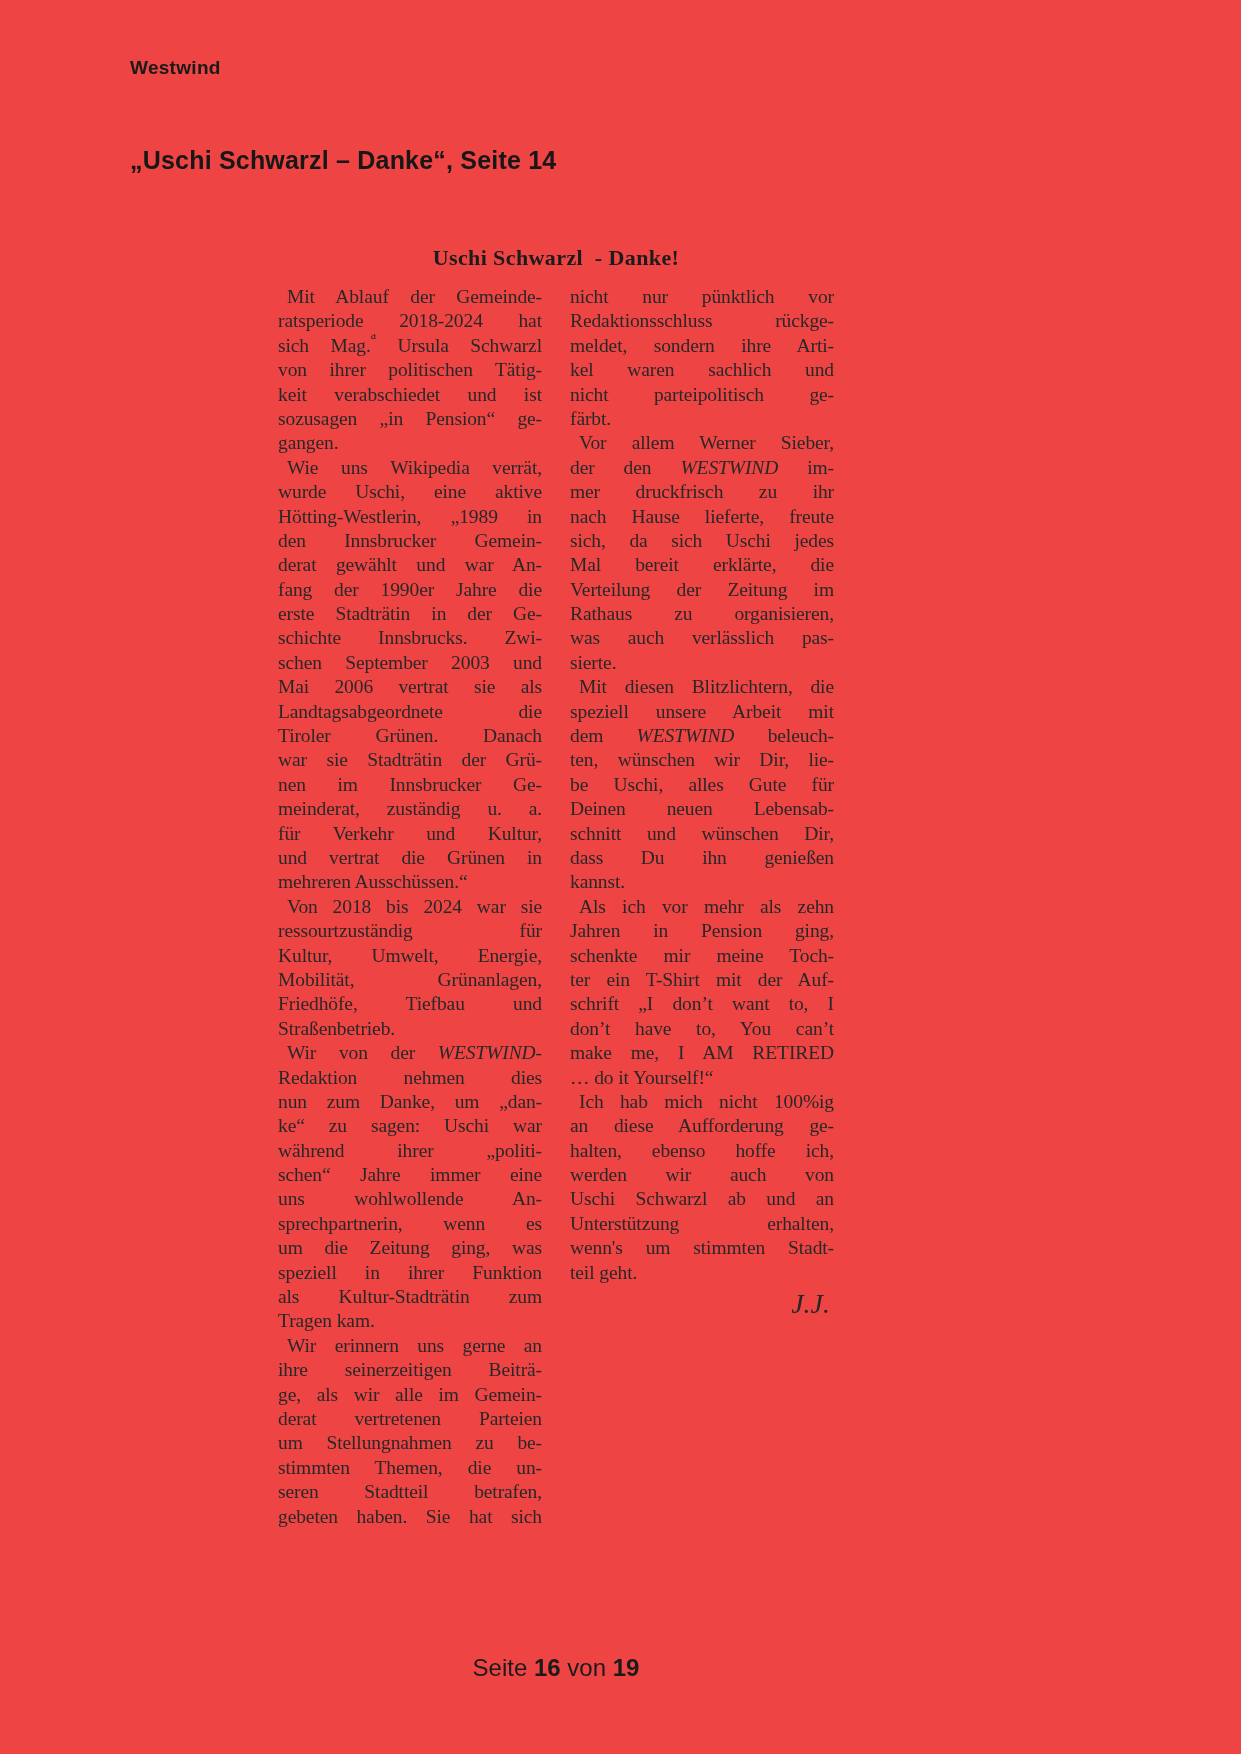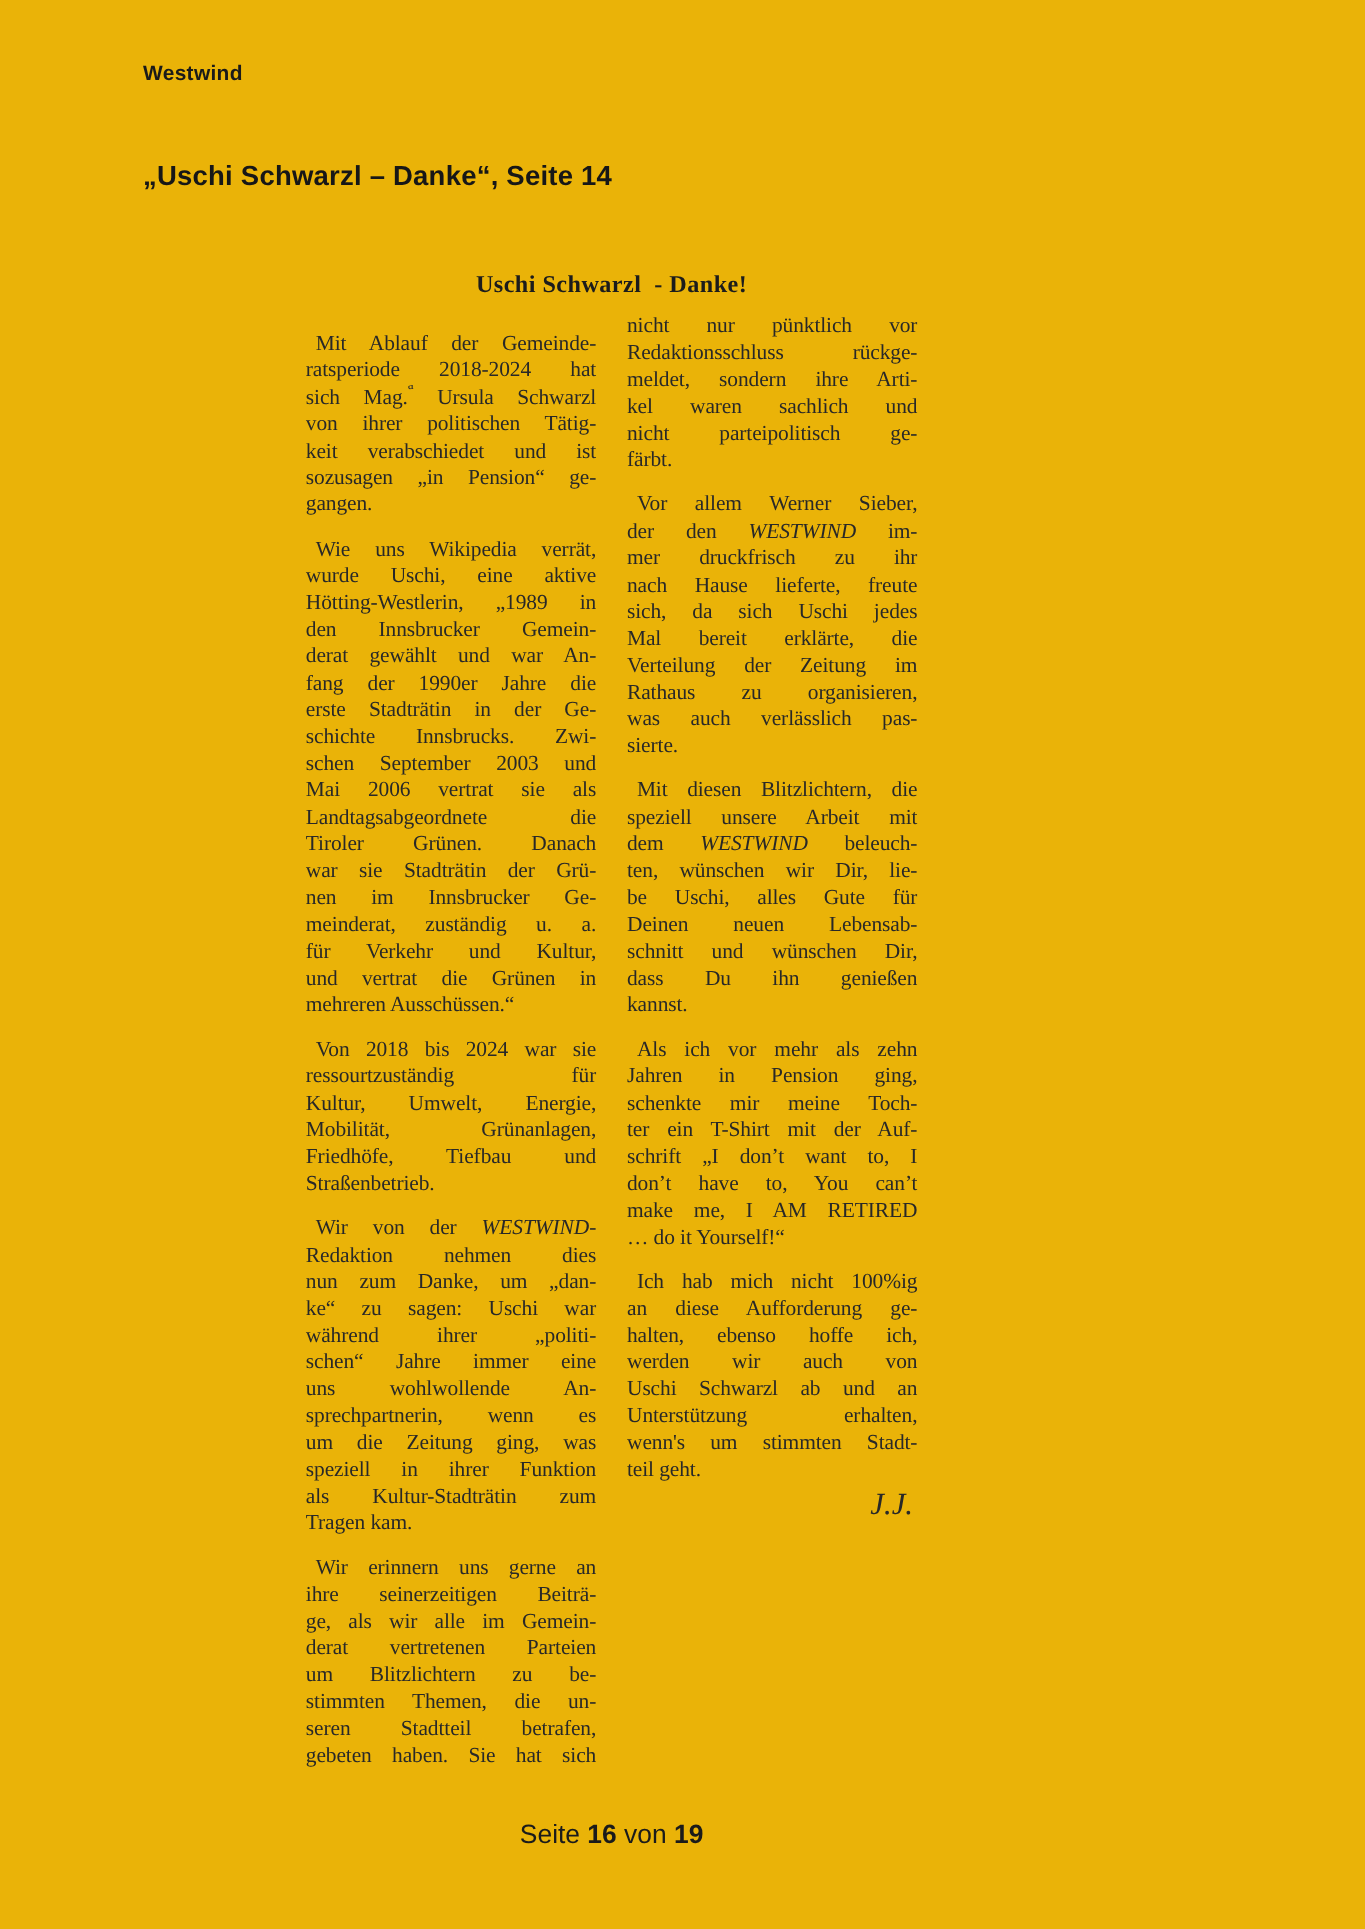--- a/index.html
+++ b/index.html
@@ -1,18 +1,18 @@
 <!DOCTYPE html>
 <html><head>
 <meta charset="utf-8">
 <style>
   html,body { margin:0; padding:0; background:#e8e8e8; }
   .page {
     position:relative; width:1241px; height:1754px; margin:0 auto;
-    background:#eab308; overflow:hidden;
+    background:#ef4444; overflow:hidden;
     font-family:"Liberation Serif", serif;
   }
   .masthead {
     position:absolute; left:130px; top:57px;
     font-family:"Liberation Sans", sans-serif; font-weight:bold;
     font-size:19px; color:#1a1a1a; letter-spacing:0.3px;
   }
   .headline-ref {
     position:absolute; left:130px; top:146px;
     font-family:"Liberation Sans", sans-serif; font-weight:bold;
@@ -24,21 +24,21 @@
     font-size:22px; font-weight:bold; color:#1c1c1c; letter-spacing:0.4px;
   }
   .columns { display:flex; gap:28px; }
   .col { width:264px; }
   .line {
     font-size:19.5px; line-height:24.4px; height:24.4px; overflow:hidden;
     color:#282828; text-align:justify; text-align-last:justify;
     letter-spacing:-0.1px;
   }
   .line.end { text-align-last:left; }
-  .line.indent { text-indent:9px;margin-top:16px; }
+  .line.indent { text-indent:9px; }
   .line em { font-style:italic; }
   .line sup { font-size:0.62em; position:relative; top:-0.45em; line-height:0; }
   .signature {
     text-align:right; font-style:italic; font-size:28px;
     color:#282828; margin-top:3px; padding-right:4px;
   }
   .footer {
     position:absolute; left:278px; top:1654px; width:556px; text-align:center;
     font-family:"Liberation Sans", sans-serif; font-size:24px; color:#1b1b1b;
   }
@@ -98,21 +98,21 @@
           <div class="line">uns wohlwollende An-</div>
           <div class="line">sprechpartnerin, wenn es</div>
           <div class="line">um die Zeitung ging, was</div>
           <div class="line">speziell in ihrer Funktion</div>
           <div class="line">als Kultur-Stadträtin zum</div>
           <div class="line end">Tragen kam.</div>
           <div class="line indent">Wir erinnern uns gerne an</div>
           <div class="line">ihre seinerzeitigen Beiträ-</div>
           <div class="line">ge, als wir alle im Gemein-</div>
           <div class="line">derat vertretenen Parteien</div>
-          <div class="line">um Blitzlichtern zu be-</div>
+          <div class="line">um Stellungnahmen zu be-</div>
           <div class="line">stimmten Themen, die un-</div>
           <div class="line">seren Stadtteil betrafen,</div>
           <div class="line">gebeten haben. Sie hat sich</div>
         </div>
       <div class="col">
         <div id="col-1">
             <div class="line">nicht nur pünktlich vor</div>
             <div class="line">Redaktionsschluss rückge-</div>
             <div class="line">meldet, sondern ihre Arti-</div>
             <div class="line">kel waren sachlich und</div>

